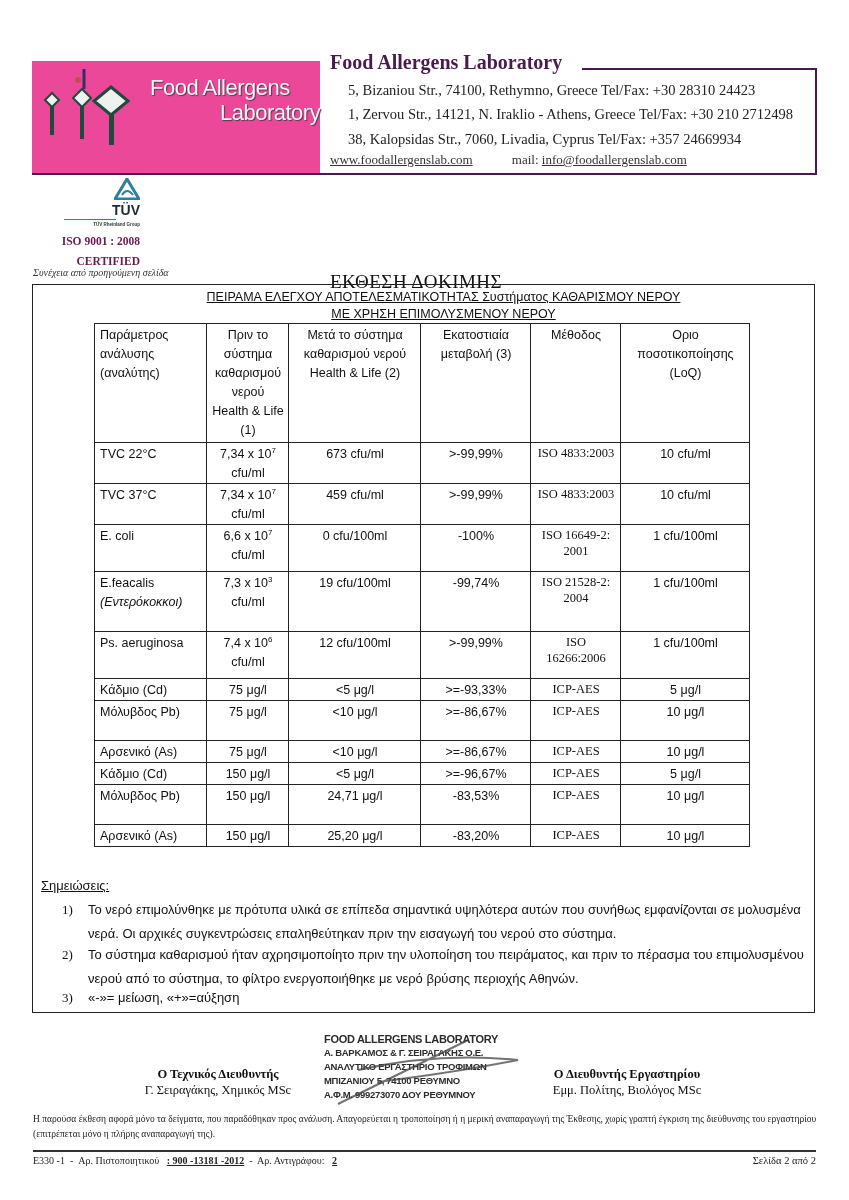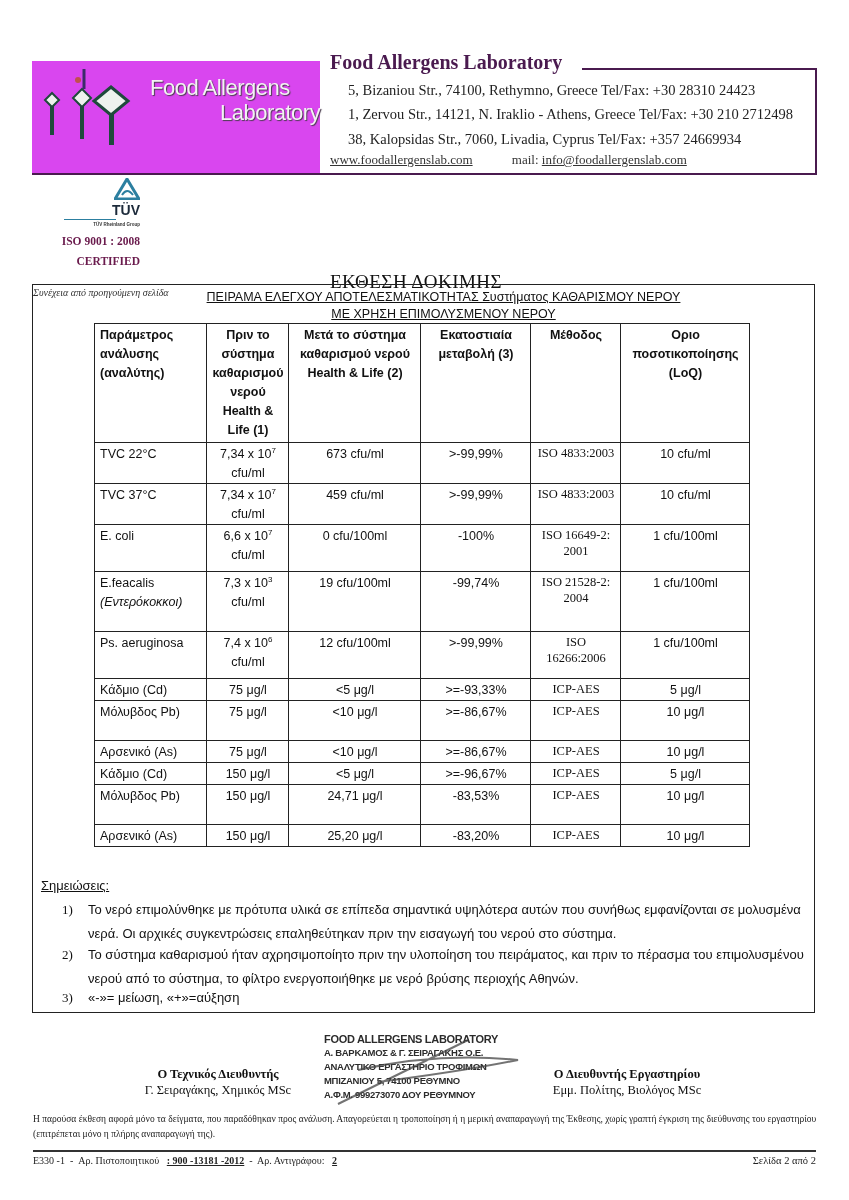--- a/index.html
+++ b/index.html
@@ -1,20 +1,20 @@
 <!DOCTYPE html>
 <html><head>
 <meta charset="utf-8">
 <style>
   html, body { margin:0; padding:0; background:#ffffff; }
   body { width:849px; height:1200px; position:relative; overflow:hidden; font-family:"Liberation Serif", serif; color:#111; }
   .abs { position:absolute; }
 
   
-  #logo-box { left:32px; top:61px; width:288px; height:113px; background:#d946ef; }
+  #logo-box { left:32px; top:61px; width:288px; height:113px; background:#ec4899; }
   #logo-box .logo-text { position:absolute; left:118px; top:14px; color:#f3f3f3; font-family:"Liberation Sans", sans-serif; font-size:22px; line-height:25px; text-shadow:1px 1px 1px #4a3d4e; letter-spacing:-0.5px; }
   #logo-box .logo-text .l2 { display:block; padding-left:70px; }
   #logo-icons { position:absolute; left:8px; top:6px; }
   #hdr-title { left:330px; top:51px; font-size:20px; font-weight:bold; color:#4a1a4f; }
   #hdr-line-top { left:582px; top:68px; width:234px; height:2px; background:#4a1a4f; }
   #hdr-right-border { left:815px; top:68px; width:2px; height:107px; background:#4a1a4f; }
   #hdr-bottom-border { left:32px; top:173px; width:785px; height:2px; background:#4a1a4f; }
   .addr { left:348px; font-size:14.5px; color:#222; white-space:nowrap; }
   #addr1 { top:82px; } #addr2 { top:106px; } #addr3 { top:131px; }
   #web-row { left:330px; top:152px; font-size:13px; color:#333; white-space:nowrap; }
@@ -22,31 +22,31 @@
   #mail-label { margin-left:36px; }
 
   
   #tuv { left:40px; top:178px; width:100px; text-align:right; }
   #tuv .brand { font-family:"Liberation Sans", sans-serif; font-weight:bold; font-size:14px; color:#1c2a3a; margin-top:-2px; }
   #tuv .hr { width:52px; height:1px; background:#2c7fa0; margin:1px auto 2px; }
   #tuv .group { font-family:"Liberation Sans", sans-serif; font-size:4.5px; font-weight:bold; color:#333; }
   #tuv .iso { font-size:11.5px; font-weight:bold; color:#6a1b4d; line-height:12px; margin-top:8px; }
 
   #report-title { left:330px; top:227px; font-size:19px; font-weight:normal; letter-spacing:0.5px;margin-top:44px; }
-  #continuation { left:33px; top:267px; font-size:10px; font-style:italic; color:#333;margin-top:20px; }
+  #continuation { left:33px; top:267px; font-size:10px; font-style:italic; color:#333; }
 
   
   #frame { left:32px; top:284px; width:783px; height:729px; border:1px solid #222; box-sizing:border-box; }
   .caption { left:32px; width:823px; text-align:center; font-family:"Liberation Sans", sans-serif; font-size:12.5px; text-decoration:underline; color:#111; }
   #cap1 { top:290px; } #cap2 { top:307px; }
 
   
   #results-table { left:94px; top:323px; border-collapse:collapse; font-family:"Liberation Sans", sans-serif; font-size:12.5px; color:#111; table-layout:fixed; }
   #results-table td, #results-table th { border:1.5px solid #222; vertical-align:top; padding:2px 4px 0 5px; line-height:19px; box-sizing:border-box; }
-  #results-table th { font-weight:bold; text-align:center; }
+  #results-table th { font-weight:normal; text-align:center; }
   #results-table th.left { text-align:left; }
   #results-table td.c { text-align:center;margin-top:19px; }
   #results-table td.method { font-family:"Liberation Serif", serif; font-size:12.5px; line-height:16px; text-align:center; padding-top:2px; }
   #results-table sup { font-size:8px; line-height:0; }
   .it { font-style:italic;margin-top:40px; }
 
   
   #notes-title { left:41px; top:878px; font-family:"Liberation Sans", sans-serif; font-size:13px; text-decoration:underline; }
   .note { left:62px; width:745px; font-family:"Liberation Sans", sans-serif; font-size:13px; line-height:24px; }
   .note .num { position:absolute; left:0; font-family:"Liberation Serif", serif; }

